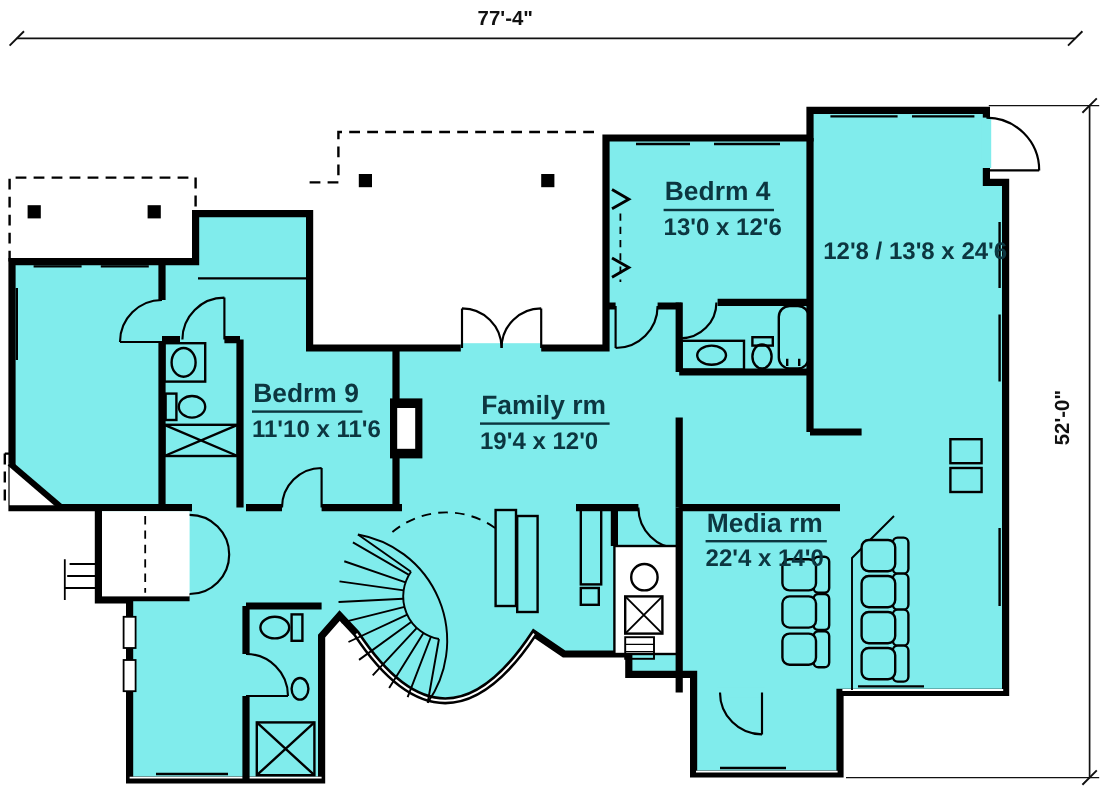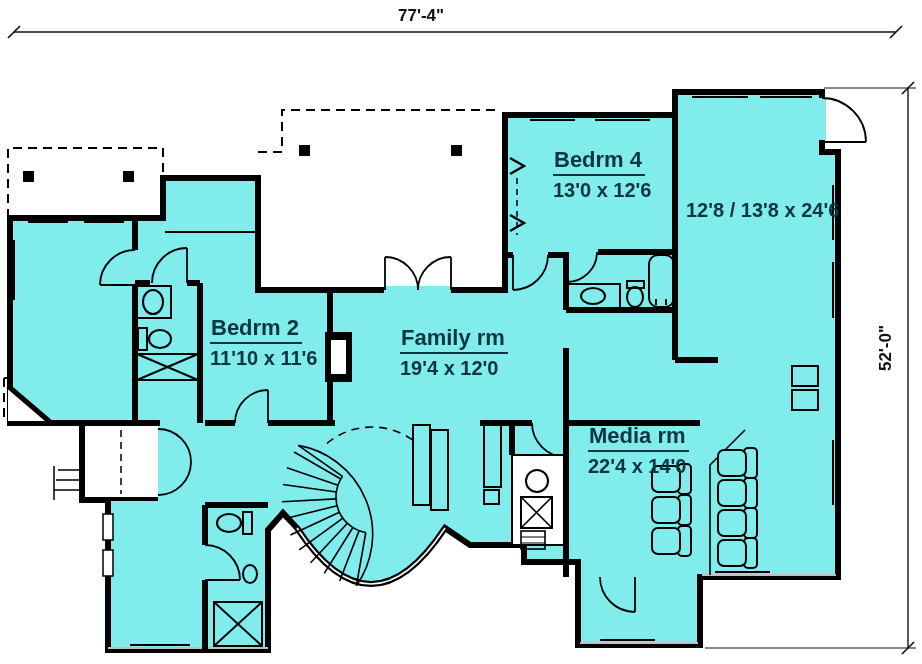--- a/index.html
+++ b/index.html
@@ -198,21 +198,21 @@
       <rect x="744" y="538" width="13" height="30" rx="4"></rect>
           <rect x="718" y="540" width="28" height="26" rx="6"></rect>
     </g>
   </g>
 </svg>
 
 <div class="dim-label" id="dim-top-label">77'-4"</div>
 <div class="dim-label" id="dim-right-label">52'-0"</div>
 
 <div class="room-label" style="left:210px;top:316px;">
-  <span class="nm">Bedrm 2</span>
+  <span class="nm">Bedrm 9</span>
   <div class="sz">11'10 x 11'6</div>
 </div>
 <div class="room-label" style="left:553px;top:148px;">
   <span class="nm">Bedrm 4</span>
   <div class="sz">13'0 x 12'6</div>
 </div>
 <div class="room-label" style="left:686px;top:196px;">
   <div class="sz">12'8 / 13'8 x 24'6</div>
 </div>
 <div class="room-label" style="left:400px;top:326px;">

